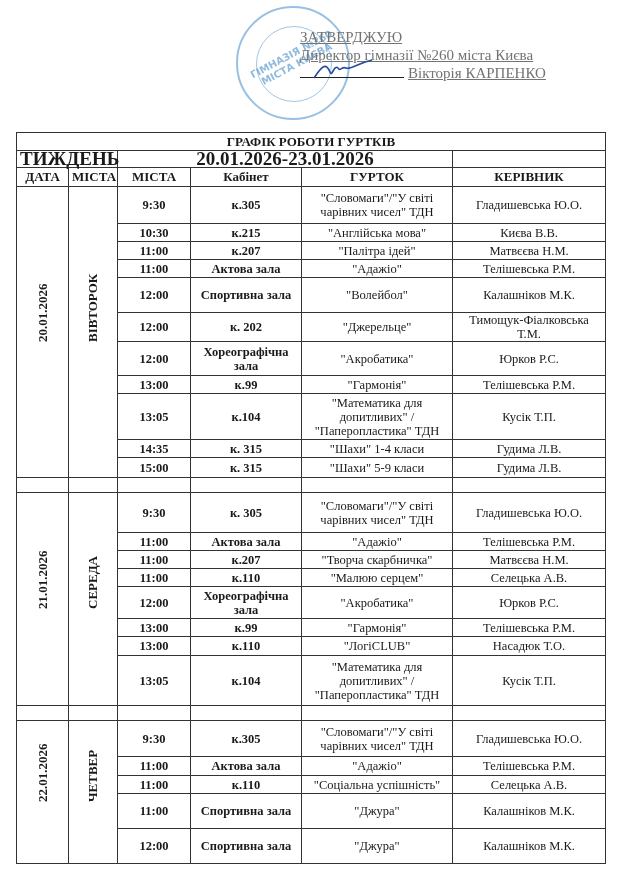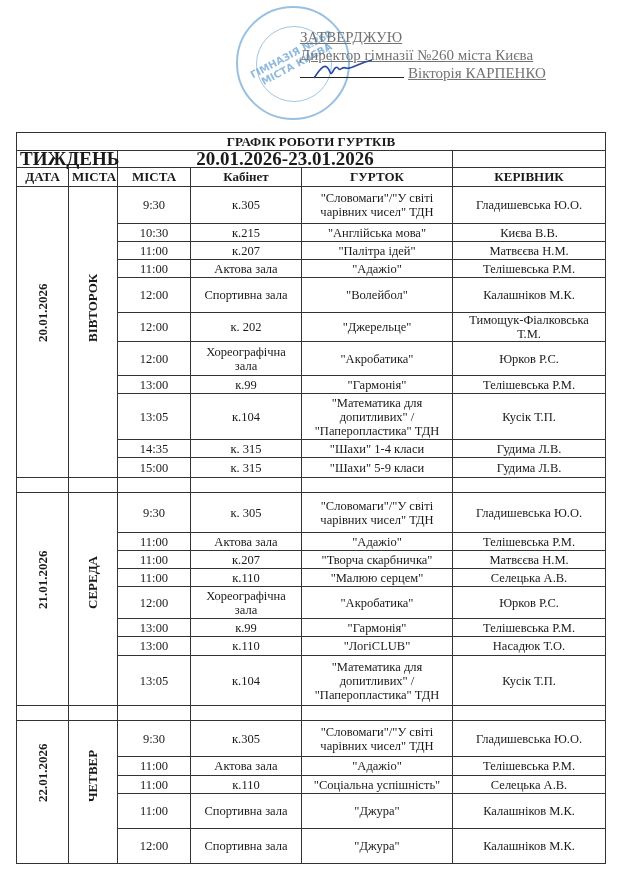--- a/index.html
+++ b/index.html
@@ -32,21 +32,21 @@
     position:absolute; left:16px; top:132px; width:589px; border-collapse:collapse; table-layout:fixed;
     font-size:12.5px;
     border-radius:21px;
   }
   table.sched td, table.sched th {
     border:1px solid #333; padding:0 3px; text-align:center; vertical-align:middle; line-height:14px;
   }
   table.sched .title { font-weight:bold; font-size:13px; height:17px; }
   table.sched .week { font-weight:bold; font-size:19px; height:16px; }
   table.sched .hdr th { font-weight:bold; font-size:13px; height:18px;text-align:center; }
-  td.time, td.room { font-weight:normal; }
+  td.time, td.room { font-weight:bold; }
   td.vert { position:relative; font-weight:bold; font-size:13px; padding:0; }
   td.vert span {
     display:block; transform:rotate(-90deg); white-space:nowrap; width:20px; margin:0 auto;
   }
   td.sep { height:14px; }
 </style>
 </head>
 <body>
 
 <div class="stamp">

